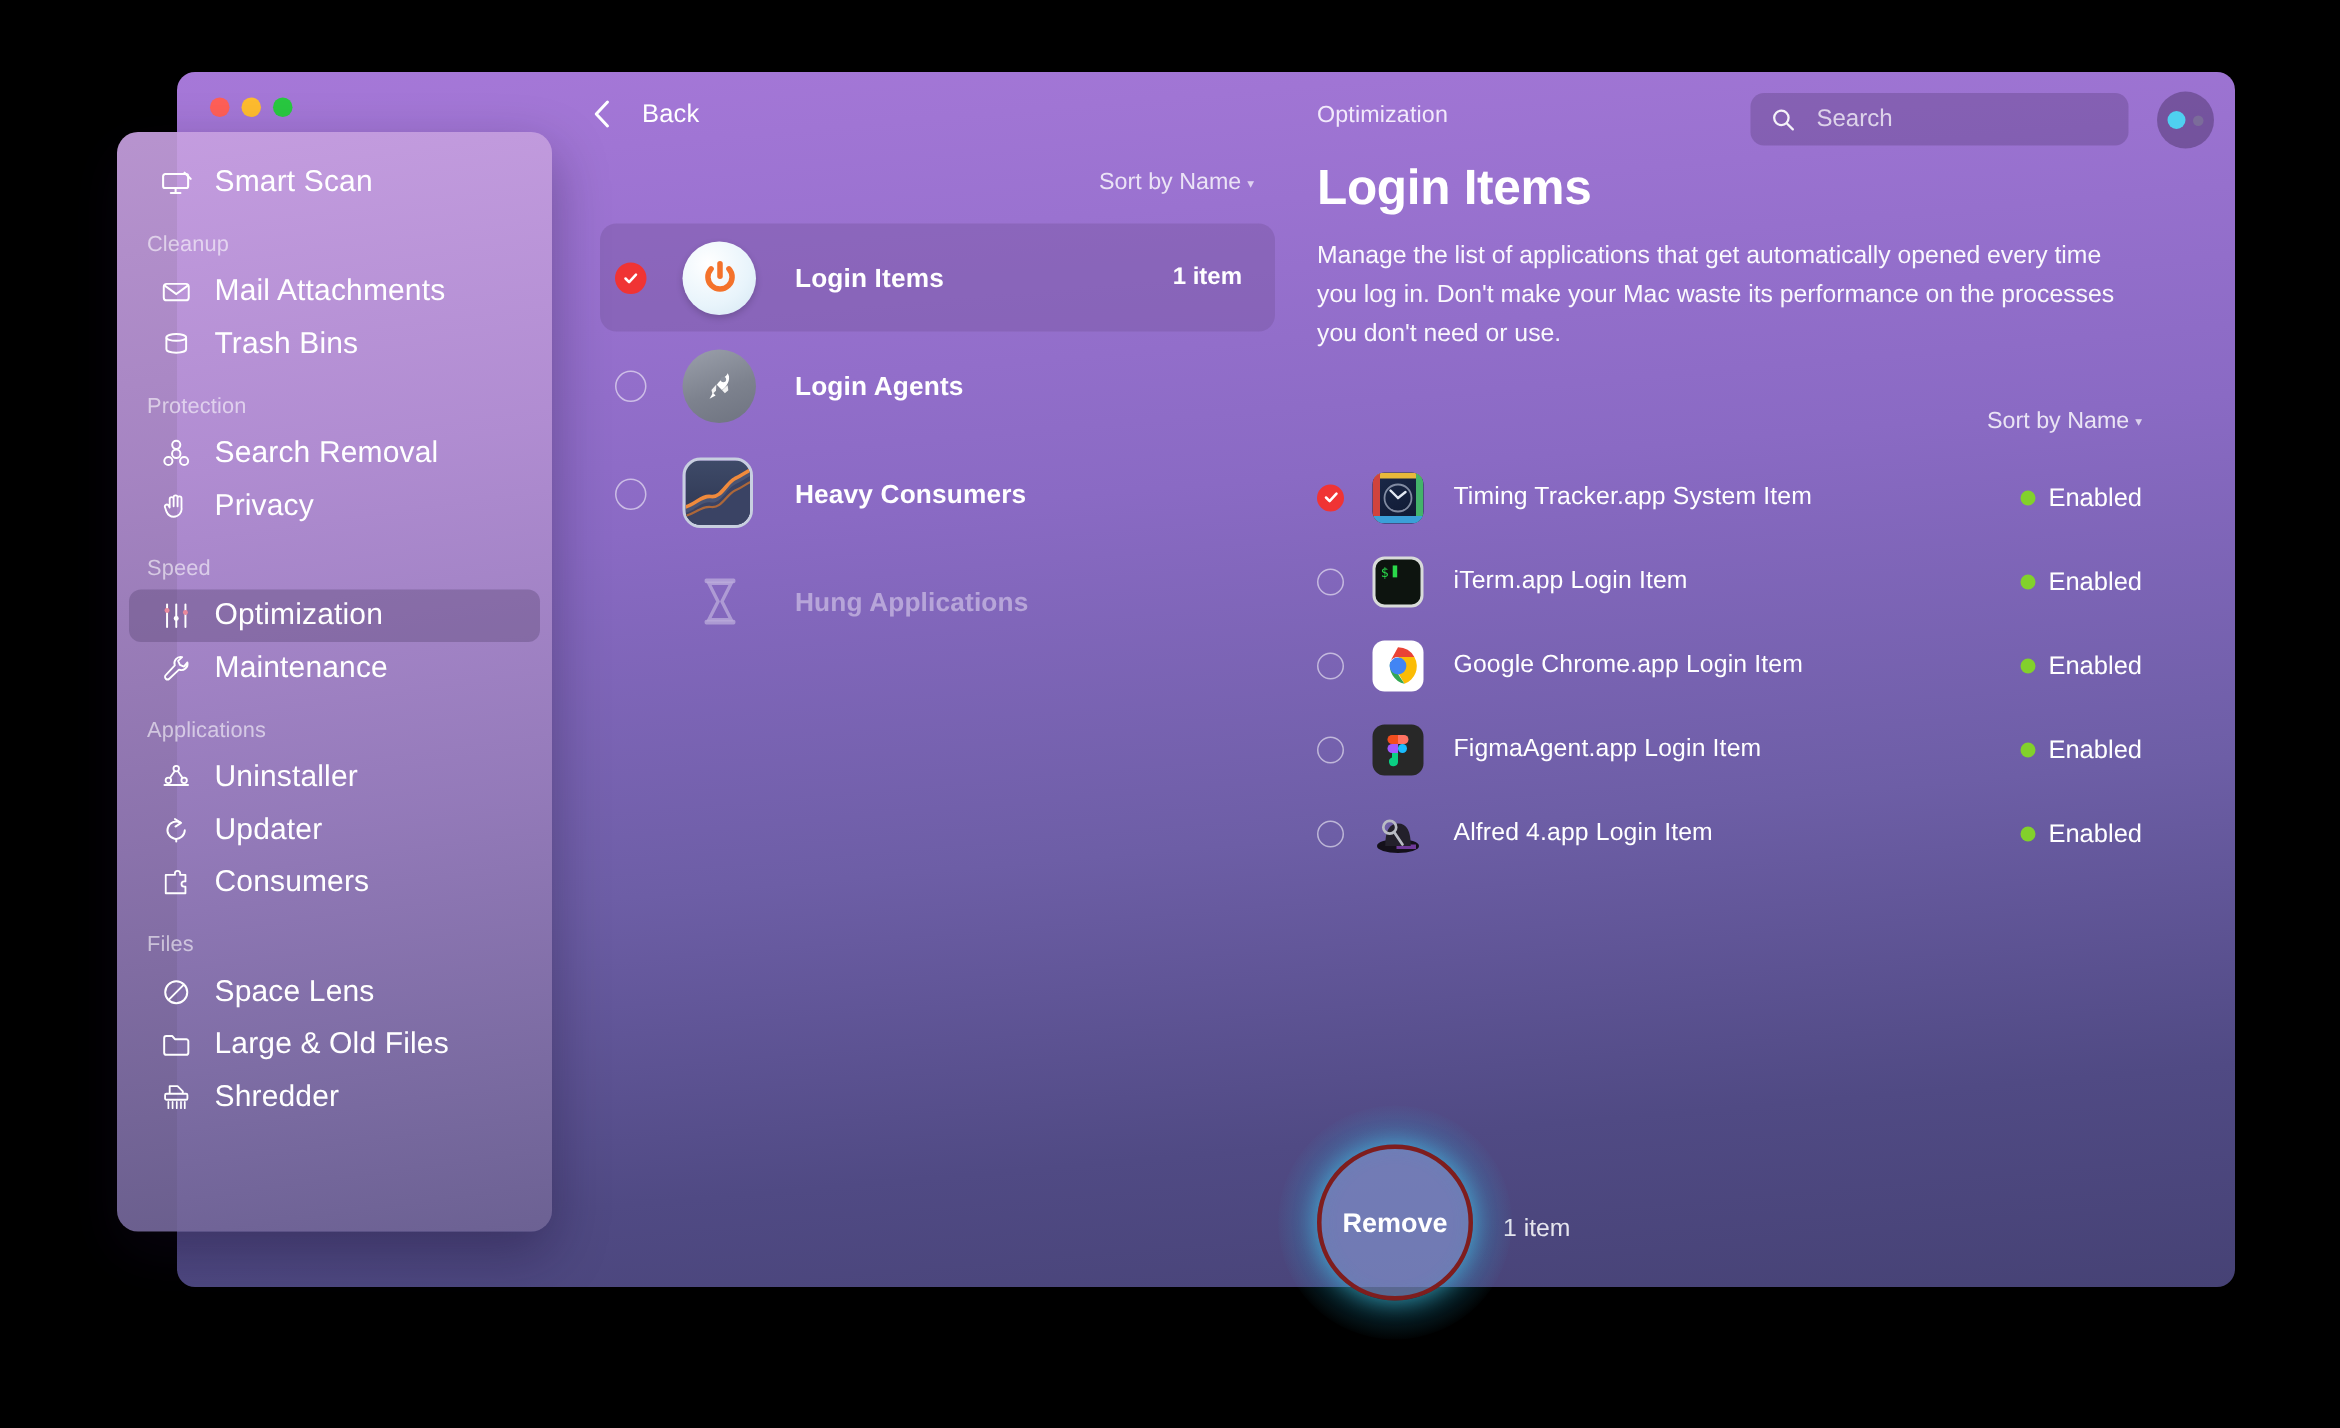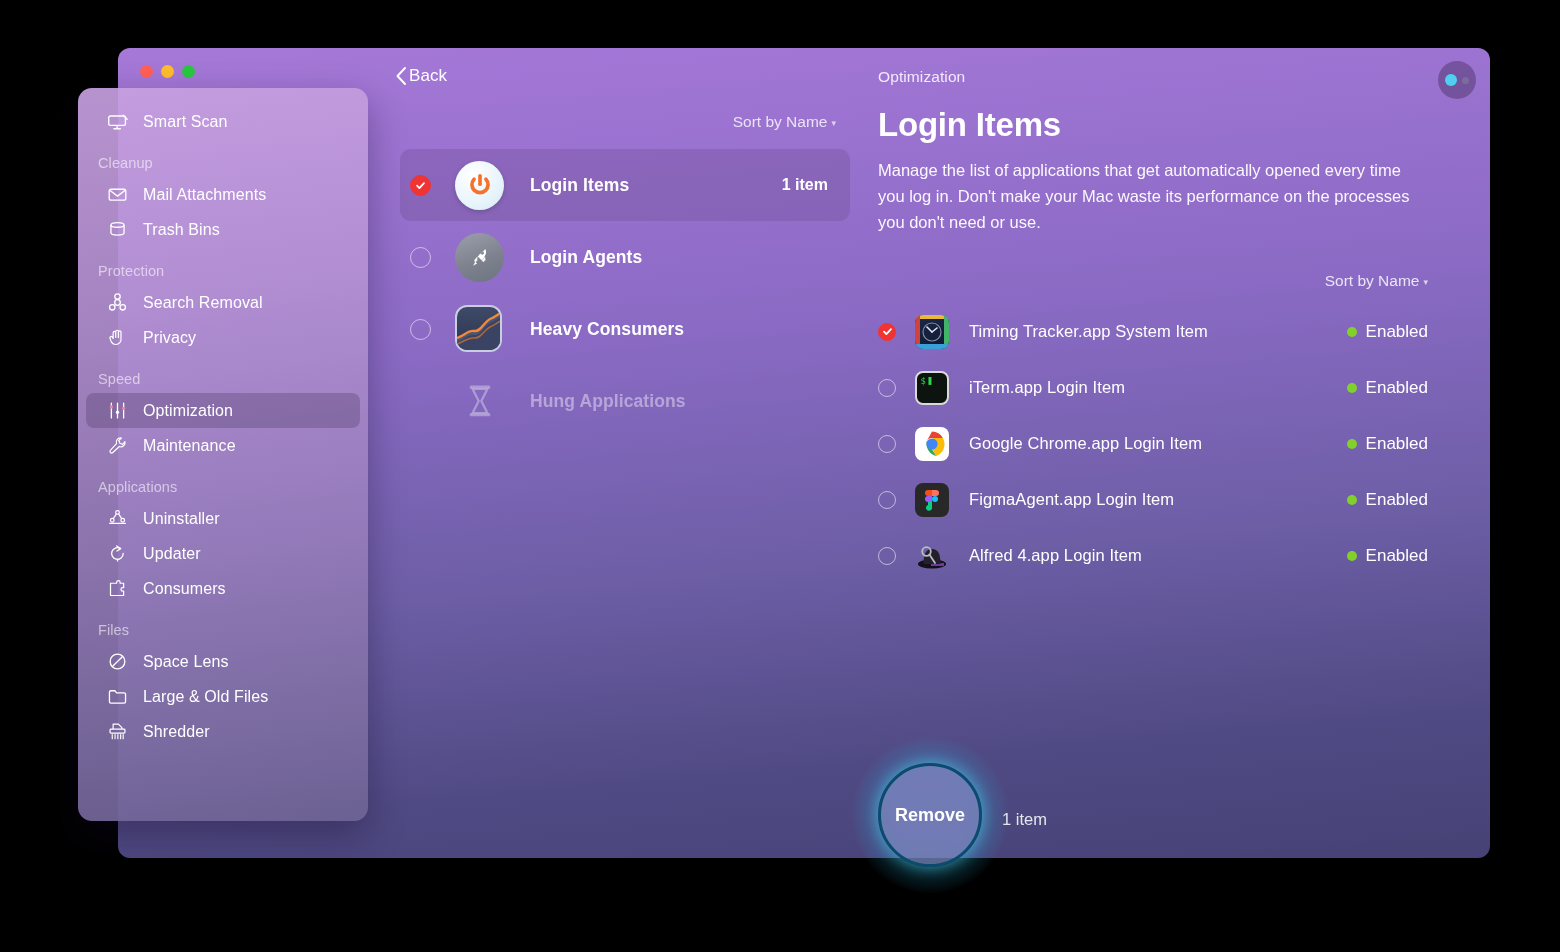--- a/index.html
+++ b/index.html
@@ -29,21 +29,21 @@
   
   .traffic { position: absolute; left: 22px; top: 17px; display: flex; gap: 8px; }
   .tl { width: 13px; height: 13px; border-radius: 50%; }
   .tl.red { background: #ff5f57; }
   .tl.yellow { background: #febc2e; }
   .tl.green { background: #28c840; }
 
   
   .back-btn {
     position: absolute; left: 277px; top: 18px;
-    display: flex; align-items: center; gap: 2px;
+    display: flex; align-items: center; gap: 21px;
     color: #ffffff; font-size: 17px; font-weight: 500;
     letter-spacing: 0.1px;
   }
   .back-chev { width: 12px; height: 20px; }
 
   
   .opt-label {
     position: absolute; left: 760px; top: 20px;
     color: #f2e9fb; font-size: 15.5px; letter-spacing: 0.1px;
   }
@@ -146,37 +146,37 @@
   }
   .sb-group { color: rgba(255,255,255,0.58); font-size: 14.5px; font-weight: 400;
     padding: 16px 12px 6px 20px; letter-spacing: 0.1px; }
   .sb-item {
     height: 35px; display: flex; align-items: center;
     padding-left: 20px; margin: 0 8px; border-radius: 8px;
   }
   .sb-item.active { background: rgba(92,73,120,0.40); }
   .sb-ico { width: 23px; height: 23px; flex: 0 0 23px; margin-right: 14px;
     display: flex; align-items: center; justify-content: center; }
-  .sb-label { color: #ffffff; font-size: 16px; font-weight: 500; letter-spacing: 0.1px; }
+  .sb-label { color: #ffffff; font-size: 20px; font-weight: 500; letter-spacing: 0.1px; }
 
   
   .remove-wrap {
     position: absolute; left: 878px; top: 763px;
     width: 104px; height: 104px;
   }
   .remove-glow {
     position: absolute; left: -26px; top: -26px; width: 156px; height: 156px;
     border-radius: 50%;
     background: radial-gradient(circle, rgba(60,200,240,0.38) 38%, rgba(40,180,220,0.16) 58%, rgba(0,0,0,0) 72%);
     pointer-events: none;
   }
   .remove-btn {
     position: absolute; inset: 0;
     border-radius: 50%;
-    border: 3px solid #0c4a6e;
+    border: 3px solid #7f1d1d;
     background: rgba(150,125,190,0.55);
     display: flex; align-items: center; justify-content: center;
     color: #ffffff; font-size: 18px; font-weight: 600;
     box-shadow: 0 0 14px rgba(67,205,240,0.55), inset 0 0 10px rgba(67,205,240,0.18);
   }
   .remove-count {
     position: absolute; left: 1002px; top: 810px;
     color: rgba(255,255,255,0.86); font-size: 16.5px;
   }
 </style>
@@ -196,20 +196,27 @@
 
       <div class="back-btn">
         <svg class="back-chev" viewBox="0 0 12 20">
           <path d="M10 2 L2.5 10 L10 18" fill="none" stroke="#ffffff" stroke-width="2" stroke-linecap="round" stroke-linejoin="round"></path>
         </svg>
         <span>Back</span>
       </div>
 
       <div class="opt-label">Optimization</div>
 
+      <div class="search-box">
+        <svg class="search-ico" viewBox="0 0 18 18">
+          <circle cx="7.4" cy="7.4" r="5.4" fill="none" stroke="#ffffff" stroke-width="1.7"></circle>
+          <line x1="11.4" y1="11.4" x2="16" y2="16" stroke="#ffffff" stroke-width="1.7" stroke-linecap="round"></line>
+        </svg>
+        <span class="search-ph">Search</span>
+      </div>
 
       <div class="avatar">
         <div class="av-dot-big"></div>
         <div class="av-dot-small"></div>
       </div>
 
       <div class="mid-col">
         <div class="mid-sort">
           <span>Sort by Name</span><span class="caret">▾</span>
         </div>

